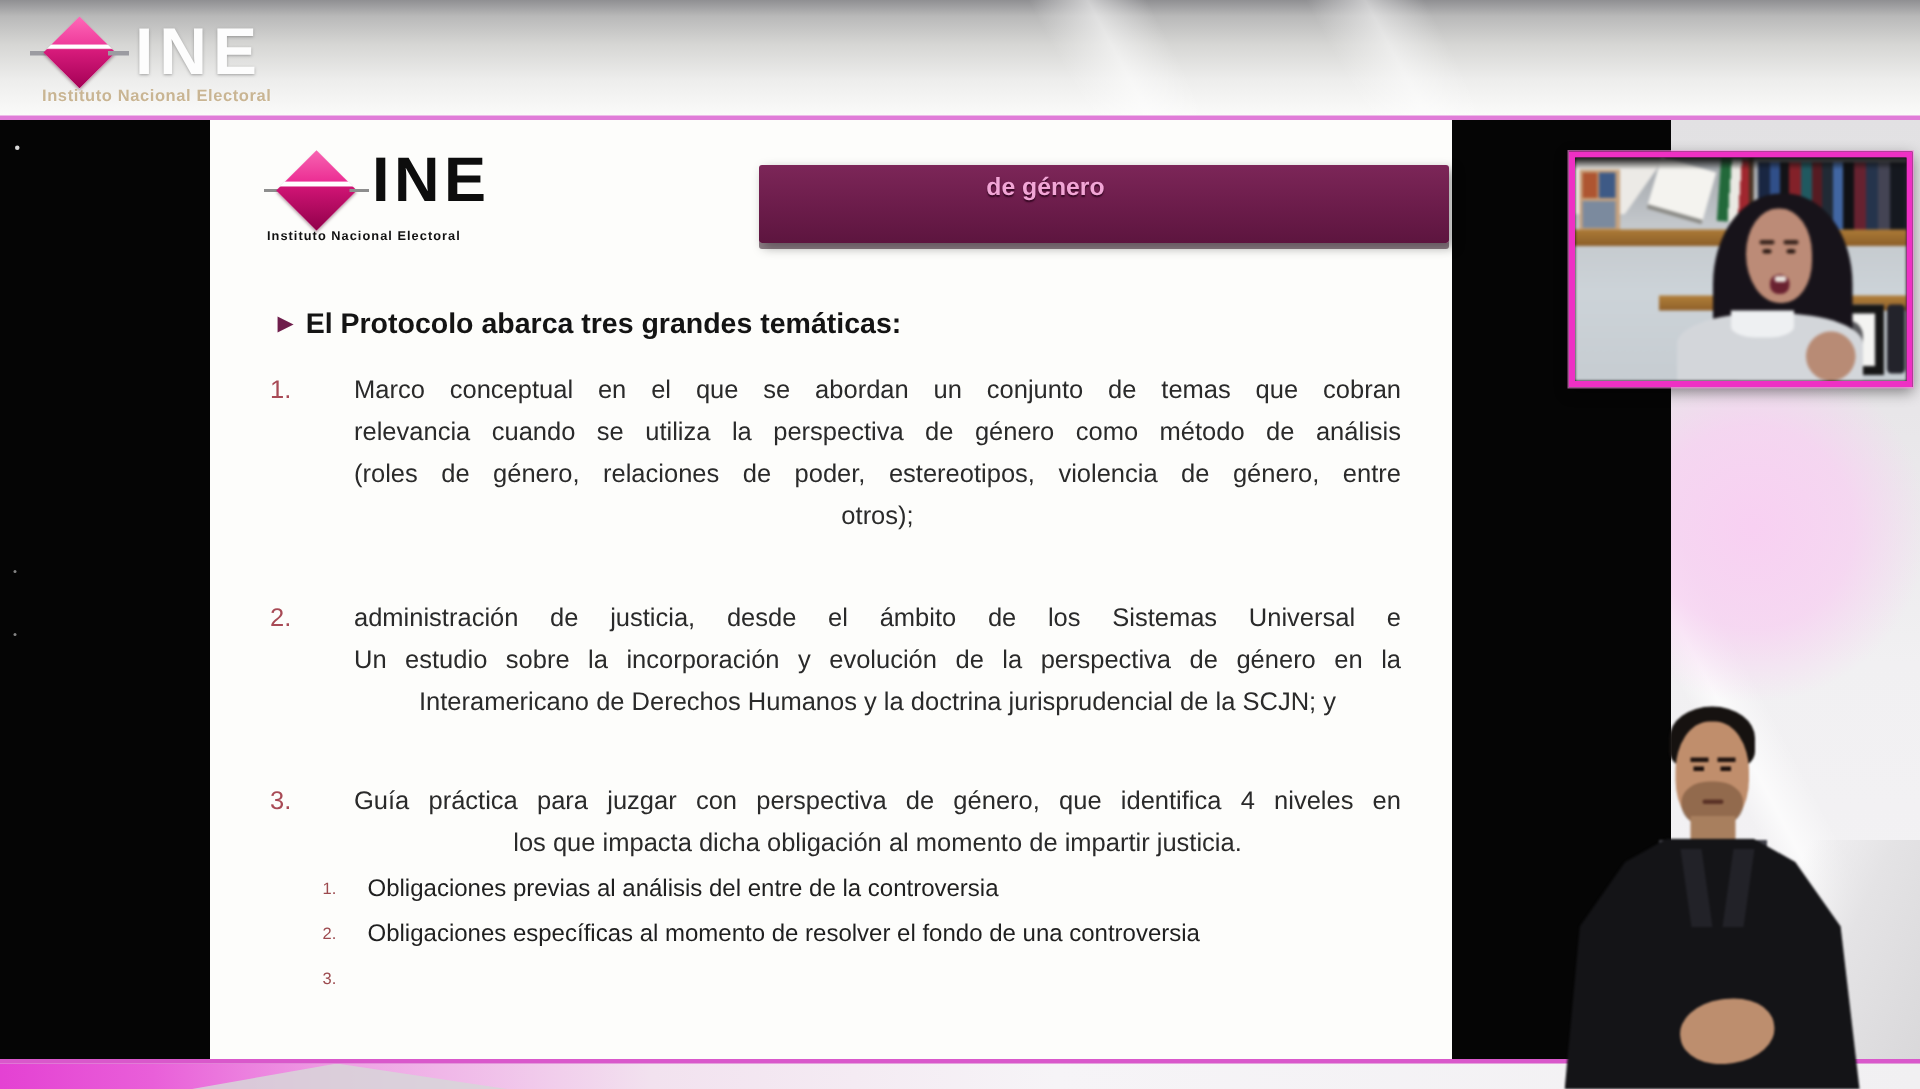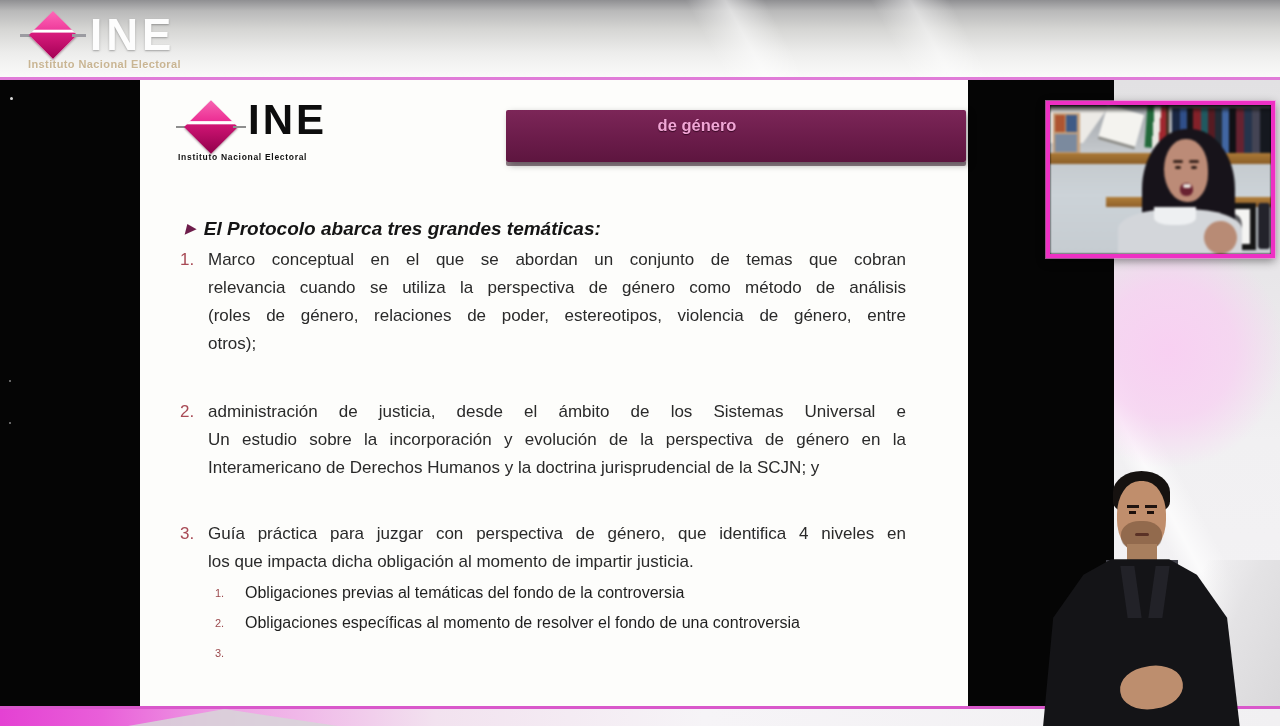--- a/index.html
+++ b/index.html
@@ -68,29 +68,29 @@
     color:#111; letter-spacing:.7px; }
 
   .banner { left:366px; top:30px; width:460px; height:52px;
     background:linear-gradient(to bottom,#7c2658 0%,#6b1c4a 55%,#5d153f 100%);
     border-radius:2px; box-shadow:0 4px 0 rgba(32,3,20,.5), 3px 3px 7px rgba(0,0,0,.35);
     color:#f2a6d6; font-weight:bold; font-size:16.5px; line-height:24px; padding-top:3px;
     text-shadow:0 1px 1px rgba(40,0,25,.8); }
   .banner .l1 { text-align:center; }
   .banner .l2 { text-align:center; padding-right:78px; }
 
-  .heading-row { left:45px; top:138px; width:740px;font-style:italic; }
+  .heading-row { left:45px; top:126px; width:740px; }
   .heading-row .bullet { color:#6e1d4b; font-size:14px; vertical-align:2px; margin-right:8px; }
   .heading-row .htext { font-size:19px; font-weight:bold; color:#141414; }
 
   .item { width:768px; }
   .item .num { position:absolute; left:40px; top:0; color:#a84a55; font-size:17px; line-height:28px; }
-  .item .itext { margin-left:68px; width:698px; font-size:17px; line-height:28px; color:#2a2a2a; }
+  .item .itext { margin-left:96px; width:698px; font-size:17px; line-height:28px; color:#2a2a2a; }
   .jline { text-align:justify; text-align-last:justify; }
-  .lline { text-align:left; }
+  .lline { text-align:center; }
   .item1 { left:0; top:166px; }
   .item2 { left:0; top:318px; }
   .item3 { left:0; top:440px; }
 
   .subitem { left:75px; width:700px; height:24px; }
   .subitem .snum { position:absolute; left:0; top:3px; color:#9c4a4e; font-size:11px; }
   .subitem .stext { position:absolute; left:30px; top:0; font-size:16px; color:#1f1f1f; white-space:nowrap; }
   .sub1 { top:504px; } .sub2 { top:534px; } .sub3 { top:564px; }
 
   
@@ -240,21 +240,21 @@
   <div class="abs item item3">
     <span class="num">3.</span>
     <div class="itext">
       <div class="jline">Guía práctica para juzgar con perspectiva de género, que identifica 4 niveles en</div>
       <div class="lline">los que impacta dicha obligación al momento de impartir justicia.</div>
     </div>
   </div>
 
   <div class="abs subitem sub1">
     <span class="snum">1.</span>
-    <span class="stext">Obligaciones previas al temáticas del fondo de la controversia</span>
+    <span class="stext">Obligaciones previas al análisis del entre de la controversia</span>
   </div>
   <div class="abs subitem sub2">
     <span class="snum">2.</span>
     <span class="stext">Obligaciones específicas al momento de resolver el fondo de una controversia</span>
   </div>
   <div class="abs subitem sub3">
     <span class="snum">3.</span>
   </div>
 </div>
 

